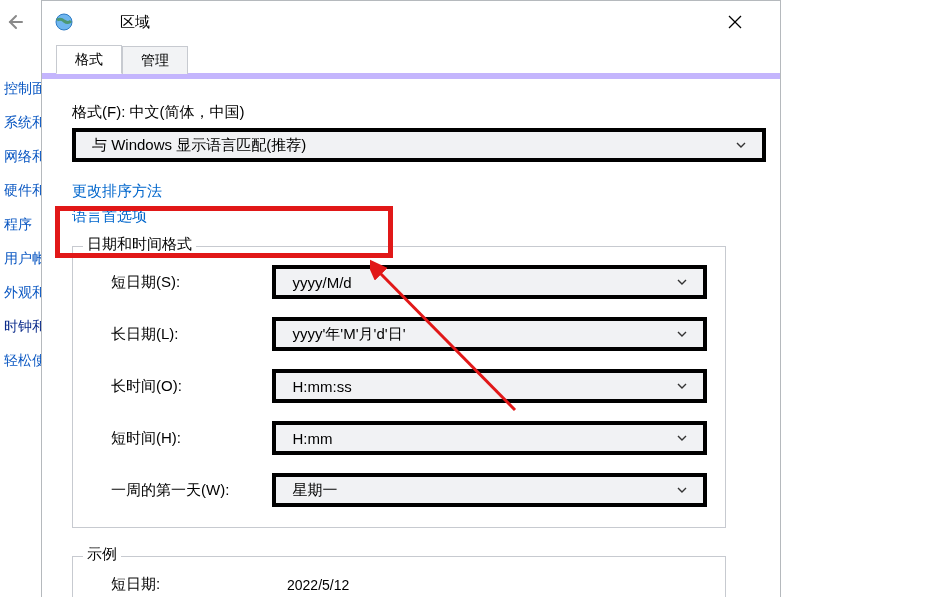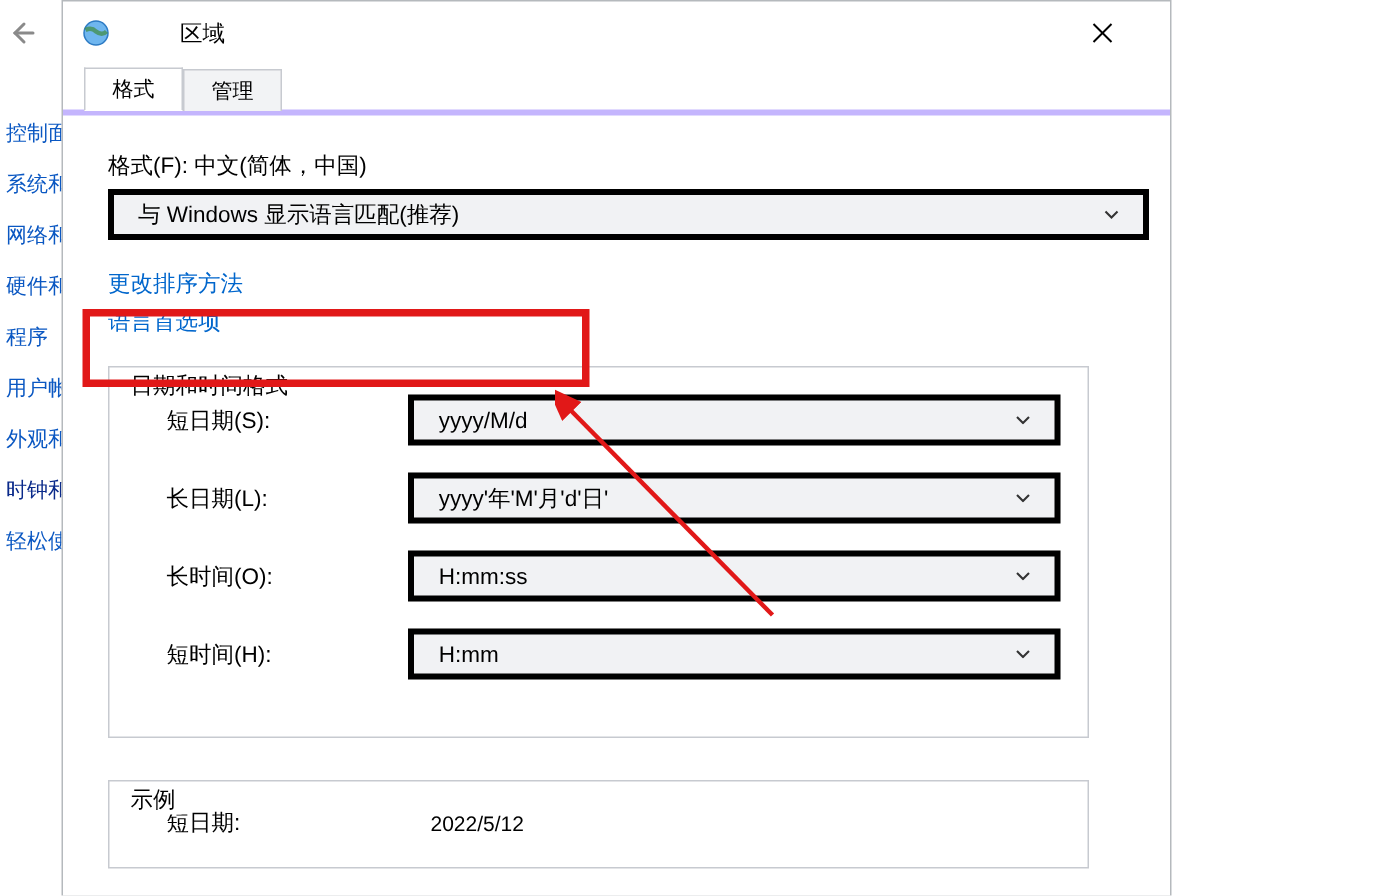--- a/index.html
+++ b/index.html
@@ -81,21 +81,21 @@
     width: 40px;
     text-align: center;
     cursor: default;
   }
 
   .tabs {
     display: flex;
     align-items: flex-end;
     height: 30px;
     padding-left: 14px;
-    border-bottom: 4px solid #c4b5fd;
+    border-bottom: 6px solid #c4b5fd;
   }
   .tab {
     padding: 5px 18px 4px 18px;
     border: 1px solid #c7cad0;
     border-bottom: none;
     background: #f2f3f5;
     margin-right: 0;
     position: relative;
     top: 1px;
     font-size: 14px;
@@ -145,21 +145,20 @@
     box-sizing: border-box;
     position: relative;
   }
   .groupbox .legend {
     position: absolute;
     top: -12px;
     left: 10px;
     background: #fff;
     padding: 0 4px;
     font-size: 15px;
-    margin-top: 15px;
   }
   .row {
     display: flex;
     align-items: center;
     margin-bottom: 18px;
     margin-left: 20px;
   }
   .row .rlabel {
     width: 176px;
     font-size: 15px;
@@ -284,20 +283,31 @@
           <span class="rlabel">短时间(H):</span>
           <div class="combo">
             <span>H:mm</span>
             <span class="chev">
                 <svg width="10" height="6" viewBox="0 0 10 6">
                   <path d="M1 1 L5 5 L9 1" fill="none" stroke="#333" stroke-width="1.4"></path>
                 </svg>
               </span>
           </div>
         </div>
+        <div class="row" style="margin-bottom:0">
+          <span class="rlabel">一周的第一天(W):</span>
+          <div class="combo">
+            <span>星期一</span>
+            <span class="chev">
+                <svg width="10" height="6" viewBox="0 0 10 6">
+                  <path d="M1 1 L5 5 L9 1" fill="none" stroke="#333" stroke-width="1.4"></path>
+                </svg>
+              </span>
+          </div>
+        </div>
       </div>
 
       <div class="groupbox" style="margin-top:28px">
         <span class="legend">示例</span>
         <div class="row" style="margin-bottom:0">
           <span class="rlabel">短日期:</span>
           <span>2022/5/12</span>
         </div>
       </div>
     </div>

